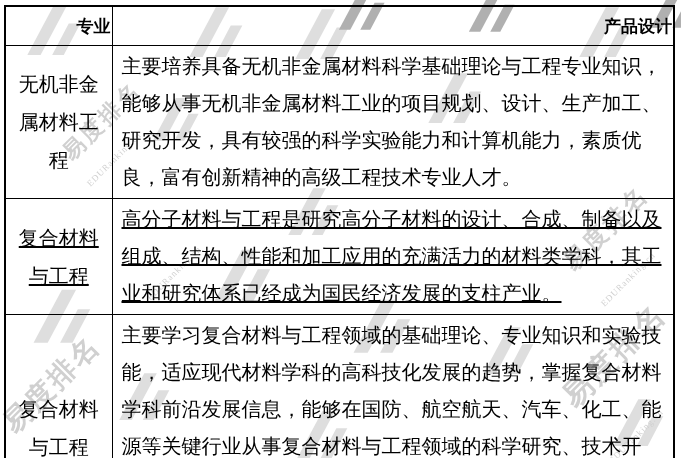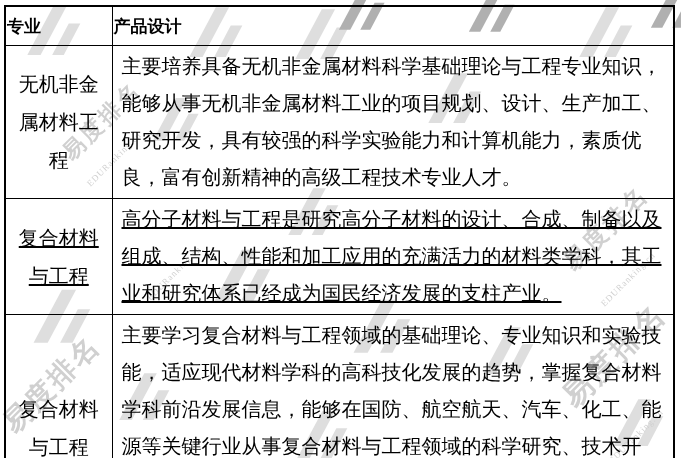--- a/index.html
+++ b/index.html
@@ -60,21 +60,21 @@
     border: 2px solid #000000;
   }
   .majors th, .majors td {
     border: 1px solid #000000;
     background: transparent;
   }
   .majors thead th {
     height: 36px;
     font-size: 17px;
     font-weight: bold;
-    text-align: left;
+    text-align: right;
     vertical-align: middle;
   }
   td.major-cell {
     text-align: center;
     vertical-align: middle;
     font-size: 20px;
     line-height: 38px;
     padding: 0 8px;
   }
   td.intro-cell {

